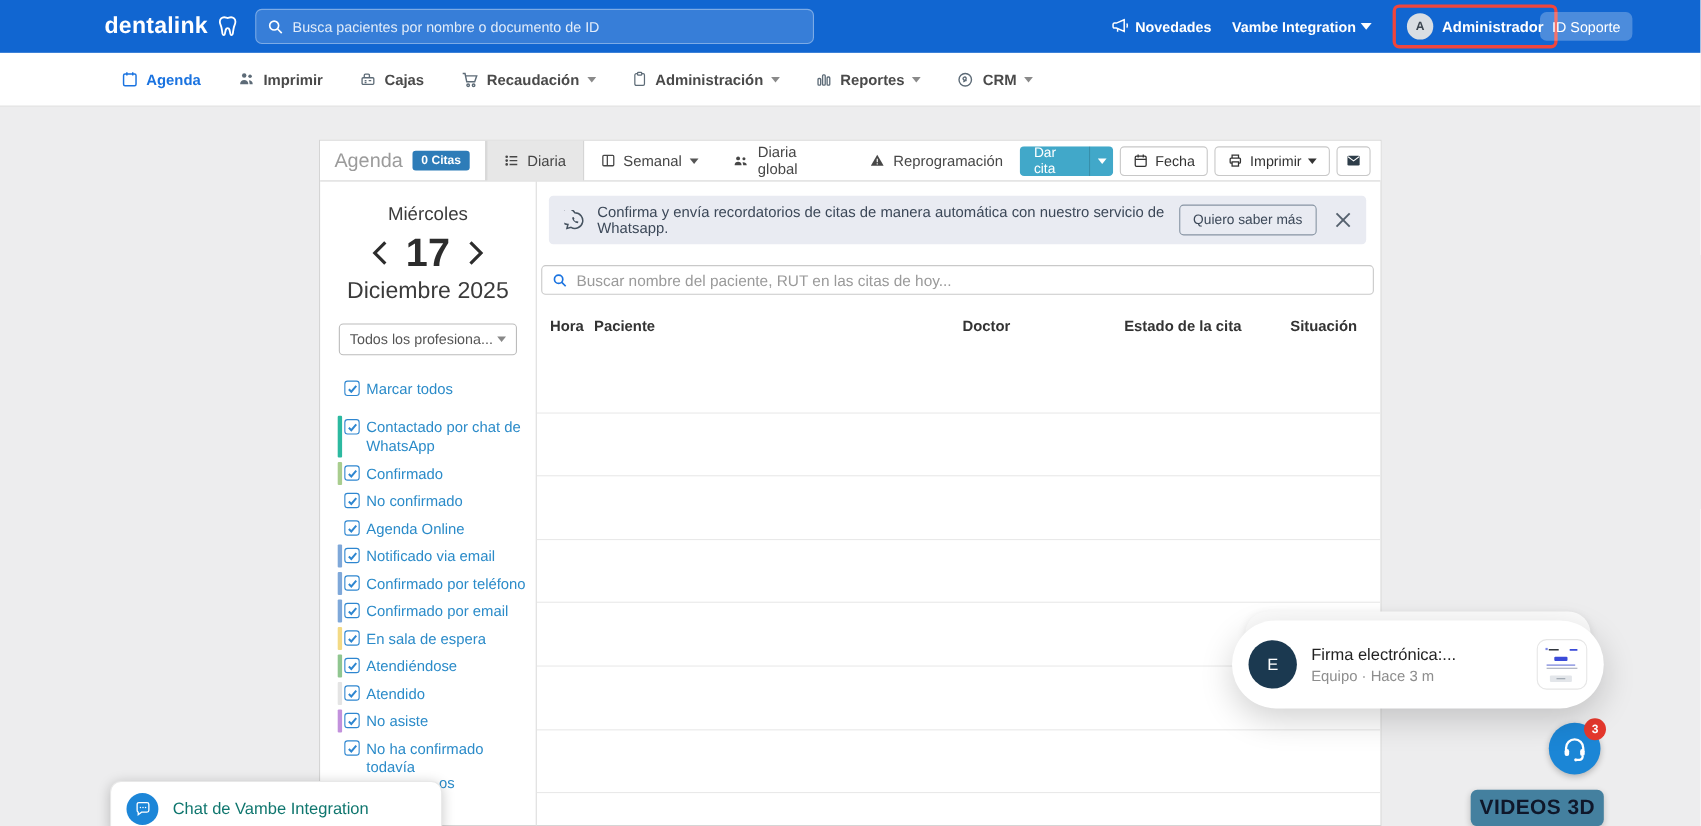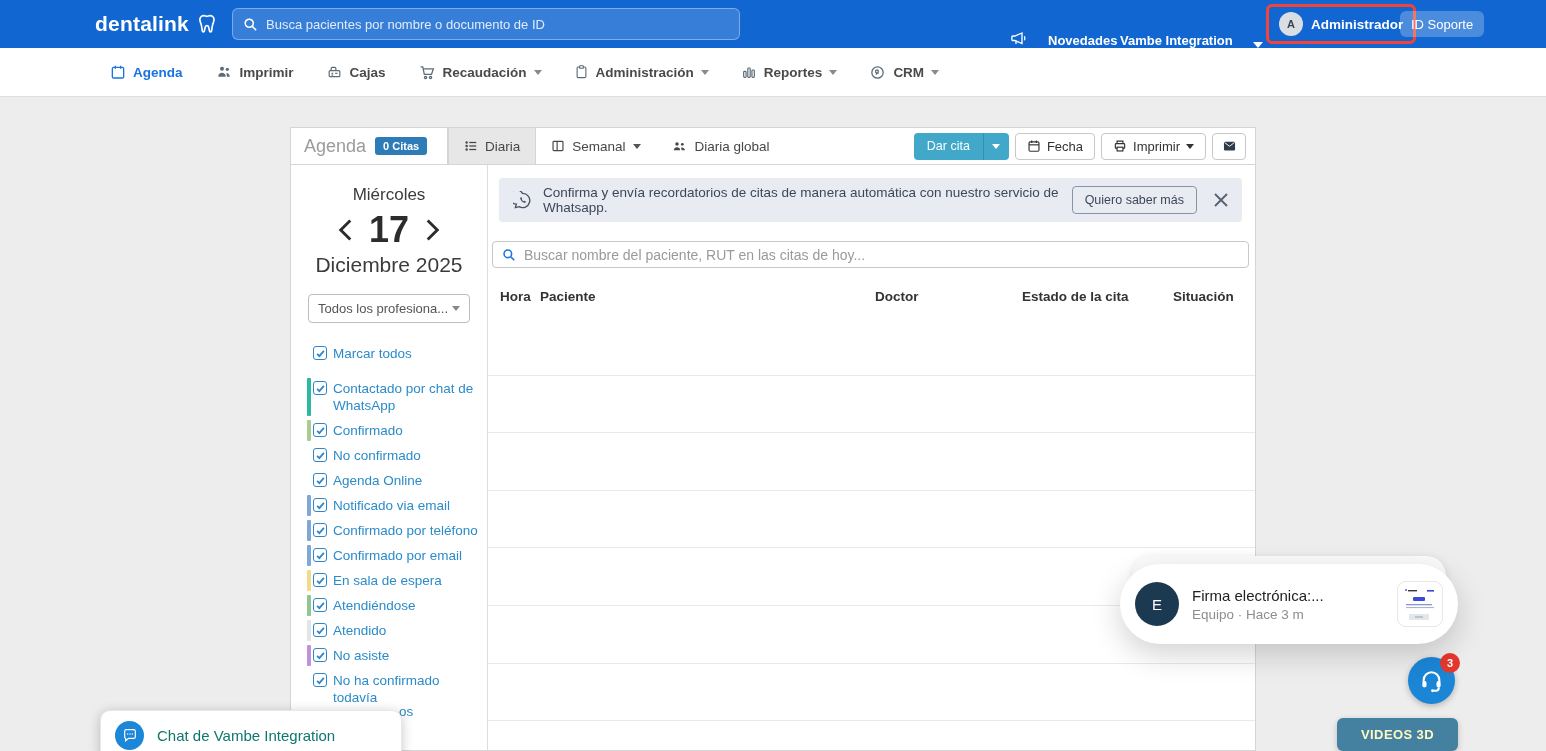--- a/index.html
+++ b/index.html
@@ -10,21 +10,21 @@
   
   .topbar { position:absolute; left:0; top:0; width:100%; height:48px; background:#1166d1; z-index:10; }
   .logo { position:absolute; left:95px; top:0; height:48px; display:flex; align-items:center; gap:7px;
           color:#fff; font-size:21px; font-weight:bold; letter-spacing:.2px; }
   .topsearch { position:absolute; left:232px; top:8px; width:508px; height:32px;
           background:rgba(255,255,255,.16); border:1px solid rgba(255,255,255,.35); border-radius:6px;
           display:flex; align-items:center; padding:0 10px; gap:8px; }
   .topsearch input { flex:1; background:transparent; border:none; outline:none; color:#fff; font-size:13px;
           font-family:Liberation Sans, sans-serif; }
   .topsearch input::placeholder { color:rgba(255,255,255,.85); }
-  .topright-item { position:absolute; top:0; height:48px; display:flex; align-items:flex-end; gap:20px;
+  .topright-item { position:absolute; top:0; height:48px; display:flex; align-items:center; gap:4px;
           color:#fff; font-size:13px; font-weight:600; cursor:pointer; }
   .novedades { left:1010px; }
   .account { left:1120px; }
   .userbox { left:1266px; top:4px; height:40px; border:3px solid #f1453b; border-radius:6px;
           display:flex; align-items:center; gap:8px; padding:0 10px; color:#fff; font-size:13.5px; font-weight:600;
           position:absolute; }
   .avatar-a { width:24px; height:24px; border-radius:50%; background:#d9dee3; color:#3c4650;
           font-size:11px; font-weight:bold; display:flex; align-items:center; justify-content:center; }
   .support-pill { left:1400px; top:11px; height:26px; position:absolute; background:rgba(255,255,255,.25);
           border-radius:6px; color:#fff; font-size:13px; display:flex; align-items:center; padding:0 11px; }
@@ -109,21 +109,21 @@
   .notif-meta { font-size:13.5px; color:#8d8d8d; margin-top:3px; }
   .notif-thumb { width:46px; height:46px; border:1px solid #e6e6e6; border-radius:9px; margin-right:15px;
          background:#fff; display:flex; align-items:center; justify-content:center; overflow:hidden; }
 
   .fab { position:absolute; left:1408px; top:657px; width:47px; height:47px; border-radius:50%; background:#1b86d6;
          display:flex; align-items:center; justify-content:center; z-index:30; cursor:pointer;
          box-shadow:0 2px 6px rgba(0,0,0,.25); }
   .fab-badge { position:absolute; left:32px; top:-4px; width:20px; height:20px; border-radius:50%; background:#e4382d;
          color:#fff; font-size:11px; font-weight:bold; display:flex; align-items:center; justify-content:center; }
   .videos-btn { position:absolute; left:1337px; top:718px; width:121px; height:33px; background:#44809f;
-         border:none; border-radius:6px; color:#fef9c3; font-size:13px; font-weight:bold; letter-spacing:.4px;
+         border:none; border-radius:6px; color:#0f172a; font-size:19px; font-weight:bold; letter-spacing:.4px;
          z-index:30; cursor:pointer; font-family:"Liberation Sans",sans-serif; box-shadow:0 2px 6px rgba(0,0,0,.2); }
   .chatw { position:absolute; left:100px; top:710px; width:302px; height:50px; background:#fff; border-radius:10px;
          box-shadow:0 2px 12px rgba(0,0,0,.22); border:1px solid #e8e8e8; display:flex; align-items:center;
          gap:13px; padding:0 14px; z-index:50; cursor:pointer; }
   .chatw-icon { width:29px; height:29px; border-radius:50%; background:#1c86d8; display:flex;
          align-items:center; justify-content:center; }
   .chatw-label { font-size:15px; color:#0f766e; }
   svg { display:block; }
 </style>
 </head>
@@ -289,20 +289,30 @@
         <span>
           <svg width="17" height="15" viewBox="0 0 24 24" fill="#474747">
             <circle cx="8" cy="8" r="2.8"></circle>
               <path d="M3 17.5c0-2.7 2.2-4.5 5-4.5s5 1.8 5 4.5v.5H3z"></path>
             <circle cx="16.5" cy="8.5" r="2.2"></circle>
               <path d="M14.5 13.6c2.9-.4 6 1.3 6 3.9v.5h-5"></path>
           </svg>
         </span>
         <span>Diaria global</span>
       </div>
+      <div class="tab">
+        <span>
+          <svg width="15" height="14" viewBox="0 0 24 24" fill="#474747">
+            <path d="M12 3 22 20H2z"></path>
+              <rect x="11.1" y="9" width="1.8" height="5.5" fill="#fff"></rect>
+              <rect x="11.1" y="16.2" width="1.8" height="1.8" fill="#fff"></rect>
+          </svg>
+        </span>
+        <span>Reprogramación</span>
+      </div>
 
       <div class="actions">
         <div class="split">
           <span class="main">Dar cita</span>
           <span class="arrow">
             <span class="caret"></span>
           </span>
         </div>
         <button class="btn">
           <span>

